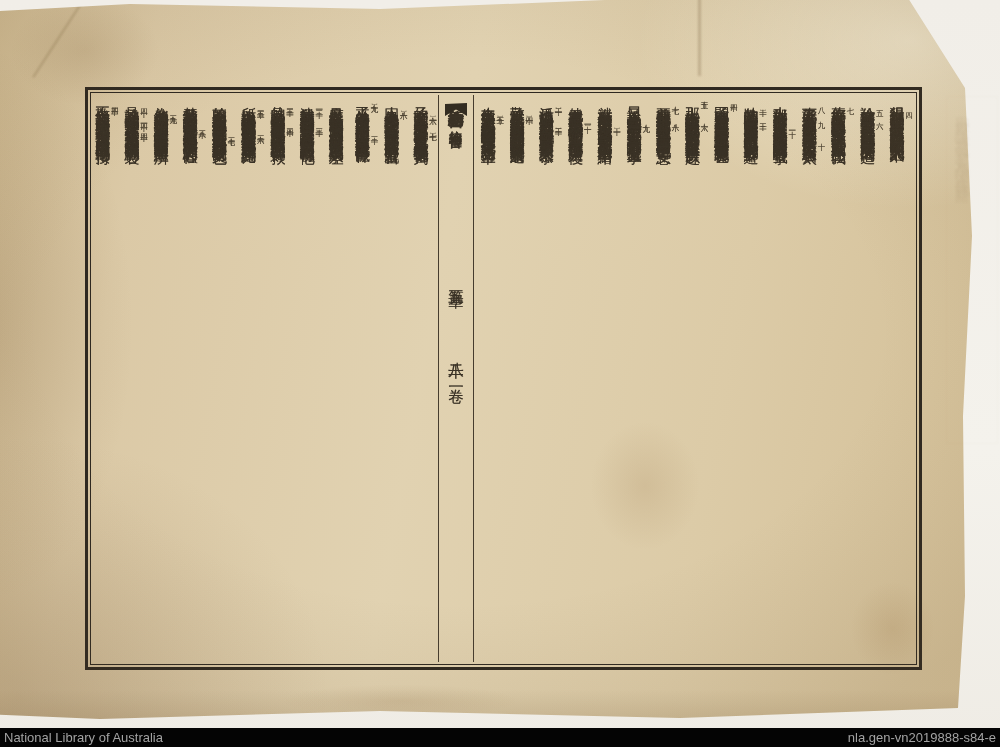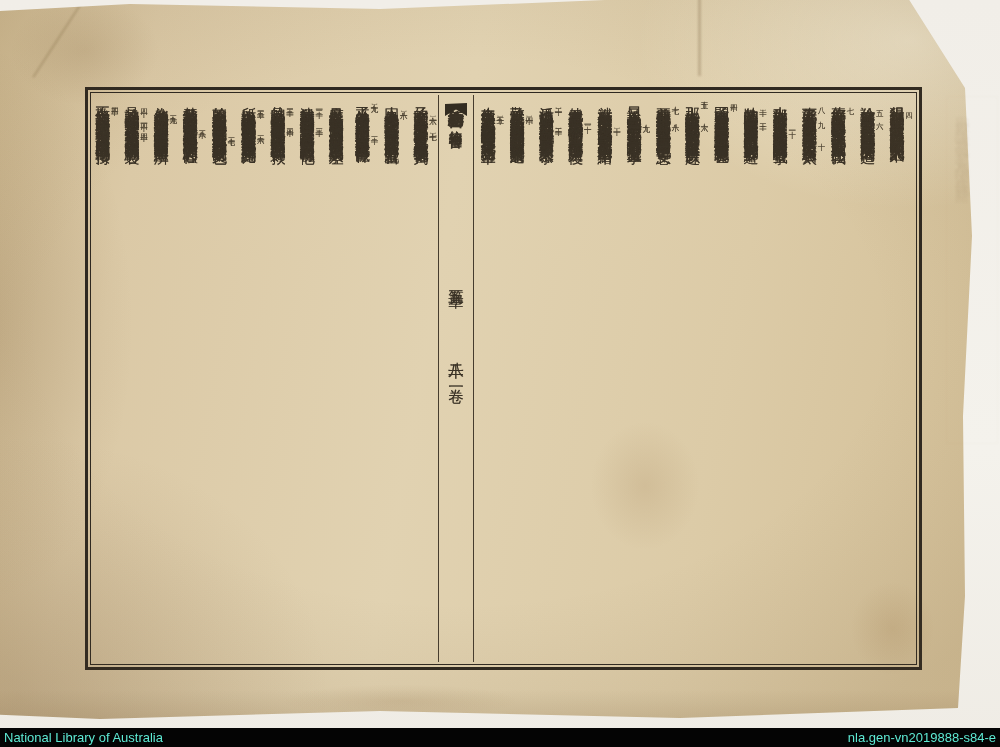--- a/index.html
+++ b/index.html
@@ -76,21 +76,21 @@
   .fishtail{display:inline-block;margin-inline-start:3px;}
   .t-book{font-size:13.5px;letter-spacing:.8px;margin-inline-start:3px;}
   .t-chapter{font-size:15.5px;letter-spacing:1.5px;margin-inline-start:152px;}
   .t-page{font-size:15.5px;letter-spacing:1.5px;margin-inline-start:69px;}
   .t-volume{font-size:15.5px;letter-spacing:1px;margin-inline-start:22px;}
   
   .footer-bar{
     position:absolute;left:0;bottom:0;width:100%;height:19px;background:#040404;
     display:flex;justify-content:space-between;align-items:center;
     padding:0 4px;box-sizing:border-box;
-    font-family:"Liberation Sans",sans-serif;font-size:13px;color:#5eead4;
+    font-family:"Liberation Sans",sans-serif;font-size:13px;color:#a3a3a3;
   }
 </style>
 </head>
 <body>
 
 <div class="paper">
   <div class="stain stain1"></div>
   <div class="stain stain2"></div>
   <div class="stain stain3"></div>
   <div class="stain stain4"></div>

